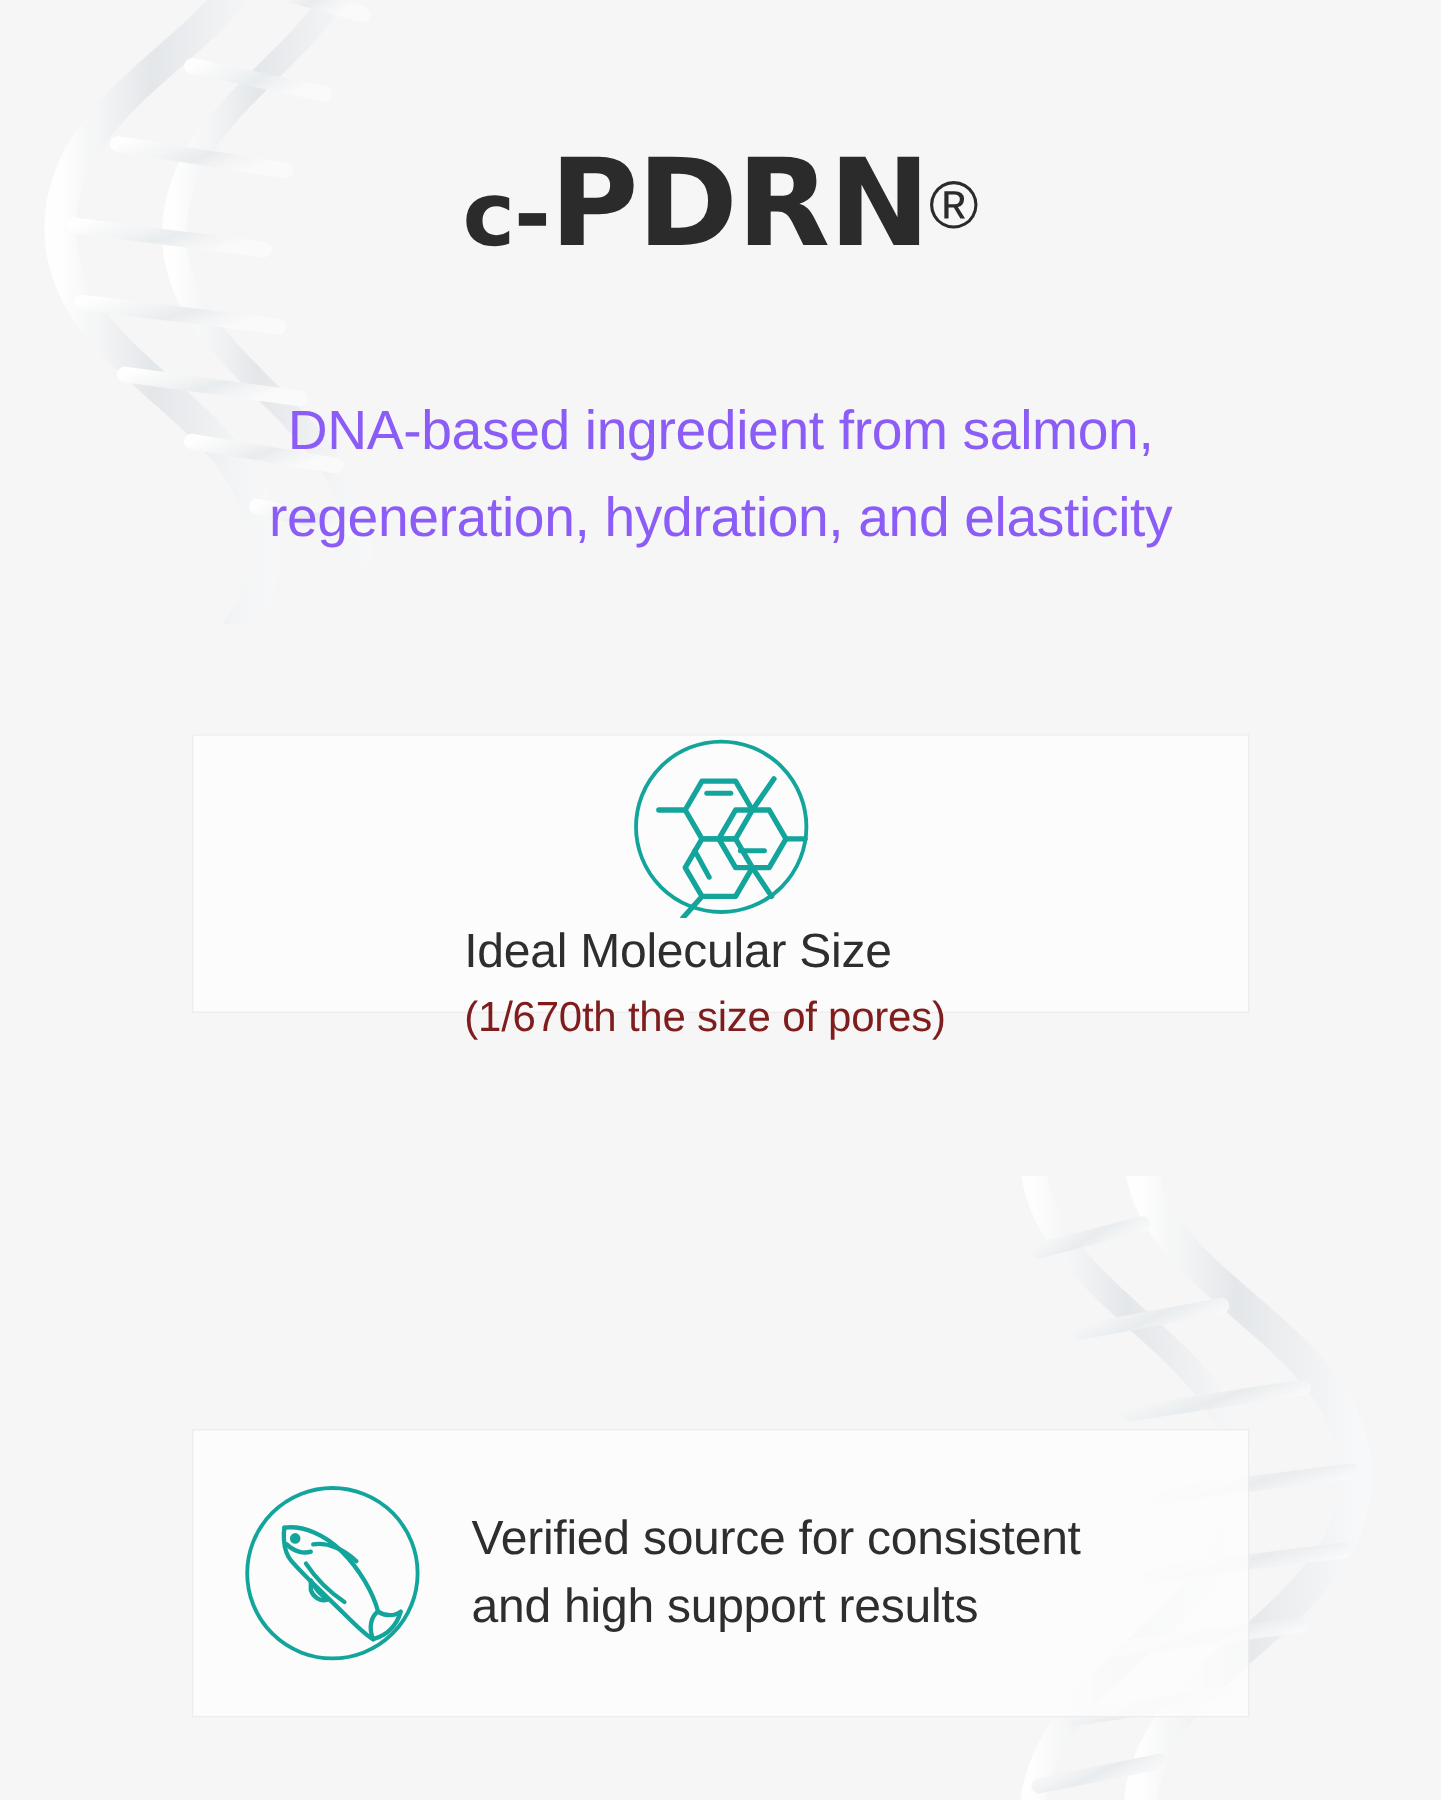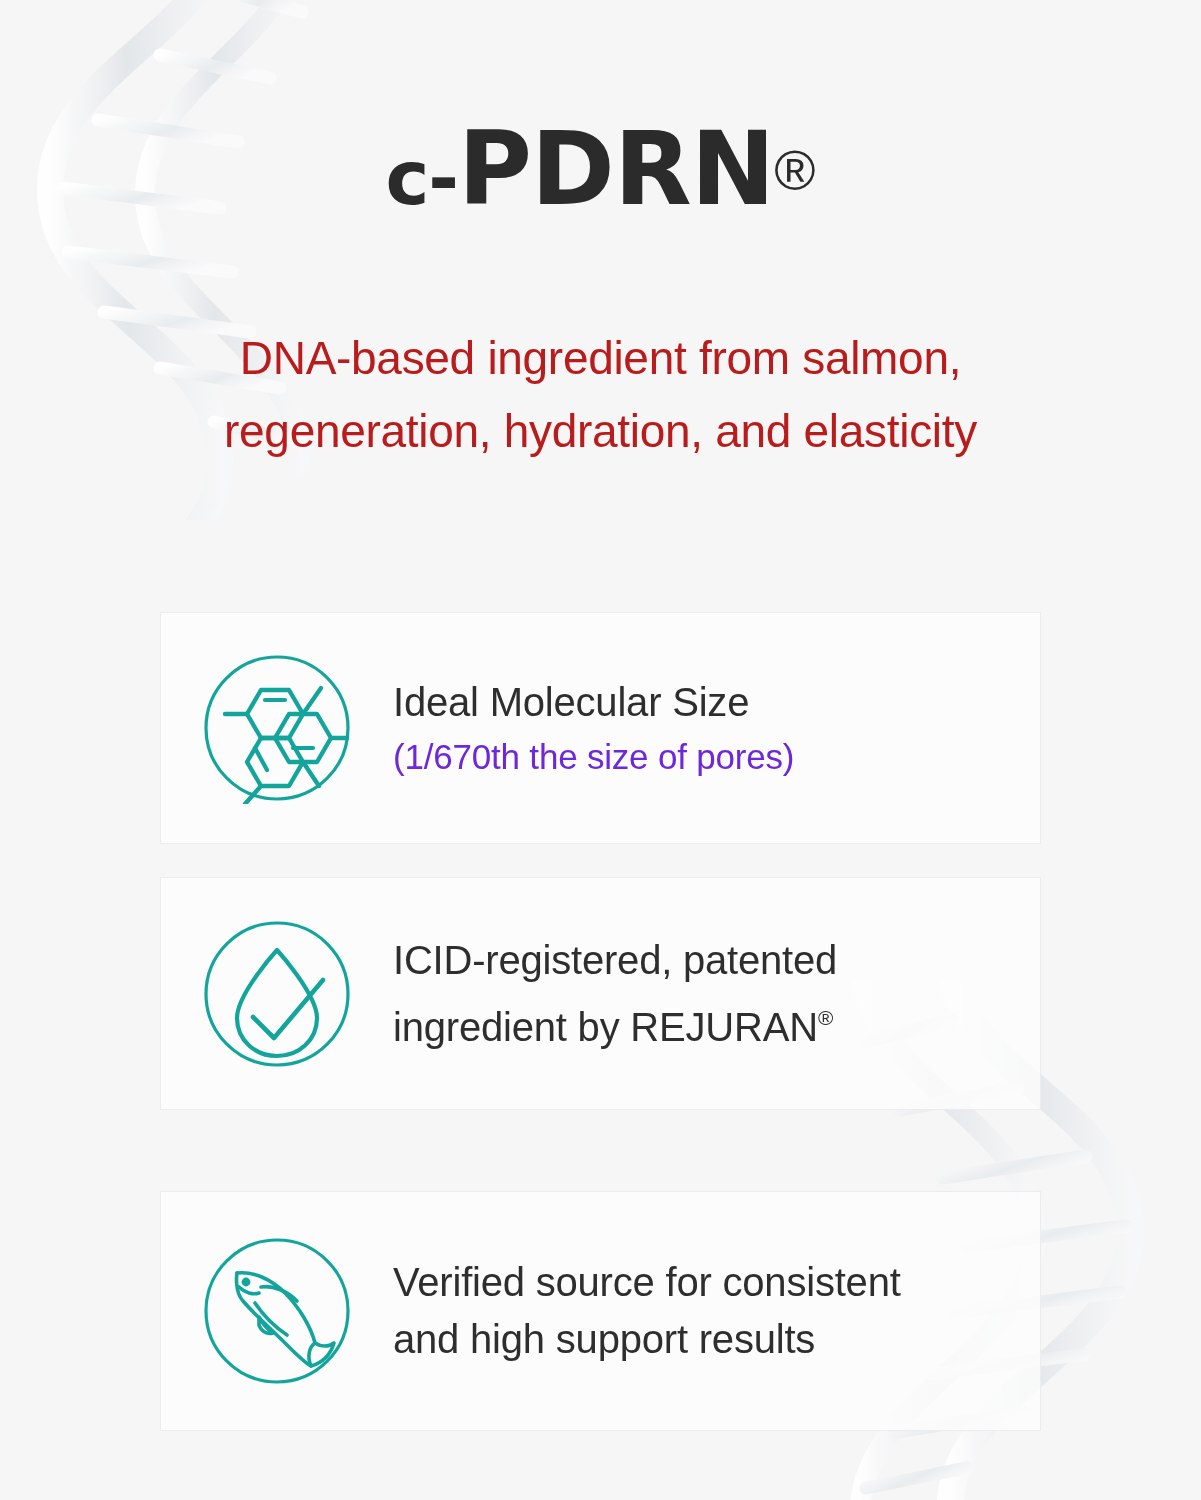--- a/index.html
+++ b/index.html
@@ -41,50 +41,50 @@
     font-family:"Liberation Sans", sans-serif;
     font-size:56px; font-weight:400; color:#2b2b2b;
     vertical-align:14px;
   }
 
   
   .subtitle {
     position:absolute; left:0; top:322px; width:1201px;
     text-align:center;
     font-size:46px; line-height:73px;
-    color:#b91c1c; font-weight:400;
+    color:#8b5cf6; font-weight:400;
     letter-spacing:-0.3px;
   }
   .subtitle span { display:block; }
 
   
   .card {
     position:absolute; left:160px; width:881px;
     background:rgba(253,253,253,0.82);
     border:1px solid #ececec;
     display:flex; align-items:center;
   }
-  .card-1 { top:612px; height:232px; }
+  .card-1 { top:612px; height:232px;flex-direction:column; }
   .card-2 { top:877px; height:233px; }
   .card-3 { top:1191px; height:240px; }
 
   .icon-cell {
     width:232px; min-width:232px;
     display:flex; align-items:center; justify-content:center;
   }
   .text-cell { padding-right:26px; }
 
   .card-line {
     font-size:40px; line-height:57px;
     color:#2e2e2e; letter-spacing:-0.2px;
     white-space:nowrap;
   }
   .card-sub {
     font-size:35px; line-height:52px;
-    color:#6d28d9; letter-spacing:-0.2px;
+    color:#7f1d1d; letter-spacing:-0.2px;
     white-space:nowrap;
   }
   .sup-reg { font-size:0.52em; vertical-align:16px; }
 </style>
 </head>
 <body>
 
 <div id="page">
 
   <div class="dna-wrap dna-top">
@@ -166,33 +166,20 @@
           <line x1="54" y1="96" x2="66" y2="118"></line>
         </g>
       </svg>
     </div>
     <div class="text-cell">
       <div class="card-line">Ideal Molecular Size</div>
       <div class="card-sub">(1/670th the size of pores)</div>
     </div>
   </div>
 
-  <div class="card card-2">
-    <div class="icon-cell">
-      <svg width="152" height="152" viewBox="0 0 152 152">
-        <circle cx="76" cy="76" r="71" fill="none" stroke="#13a59b" stroke-width="3.2"></circle>
-        <path d="M76,32 C 76,32 116,76 116,100 C 116,122 98,138 76,138 C 54,138 36,122 36,100 C 36,76 76,32 76,32 Z" fill="none" stroke="#13a59b" stroke-width="4.2" stroke-linejoin="round"></path>
-        <path d="M52,99 L 73,120 L 122,62" fill="none" stroke="#13a59b" stroke-width="4.6" stroke-linecap="round" stroke-linejoin="round"></path>
-      </svg>
-    </div>
-    <div class="text-cell">
-      <div class="card-line">ICID-registered, patented</div>
-      <div class="card-line"><span>ingredient by REJURAN</span><span class="sup-reg">®</span></div>
-    </div>
-  </div>
 
   <div class="card card-3">
     <div class="icon-cell">
       <svg width="152" height="152" viewBox="0 0 152 152">
         <circle cx="76" cy="76" r="71" fill="none" stroke="#13a59b" stroke-width="3.2"></circle>
         <g fill="none" stroke="#13a59b" stroke-width="3.6" stroke-linecap="round" stroke-linejoin="round">
           <path d="M36,38 C 36,38 33,56 42,66 C 52,78 72,96 86,110 C 96,120 104,128 110,131"></path>
           <path d="M36,38 C 52,36 70,44 84,58 C 98,72 110,92 114,108"></path>
           <path d="M110,131 C 106,122 108,112 114,108 C 120,112 128,112 133,108 C 130,118 124,127 110,131 Z"></path>
           <path d="M60,52 C 72,50 86,56 96,66"></path>

